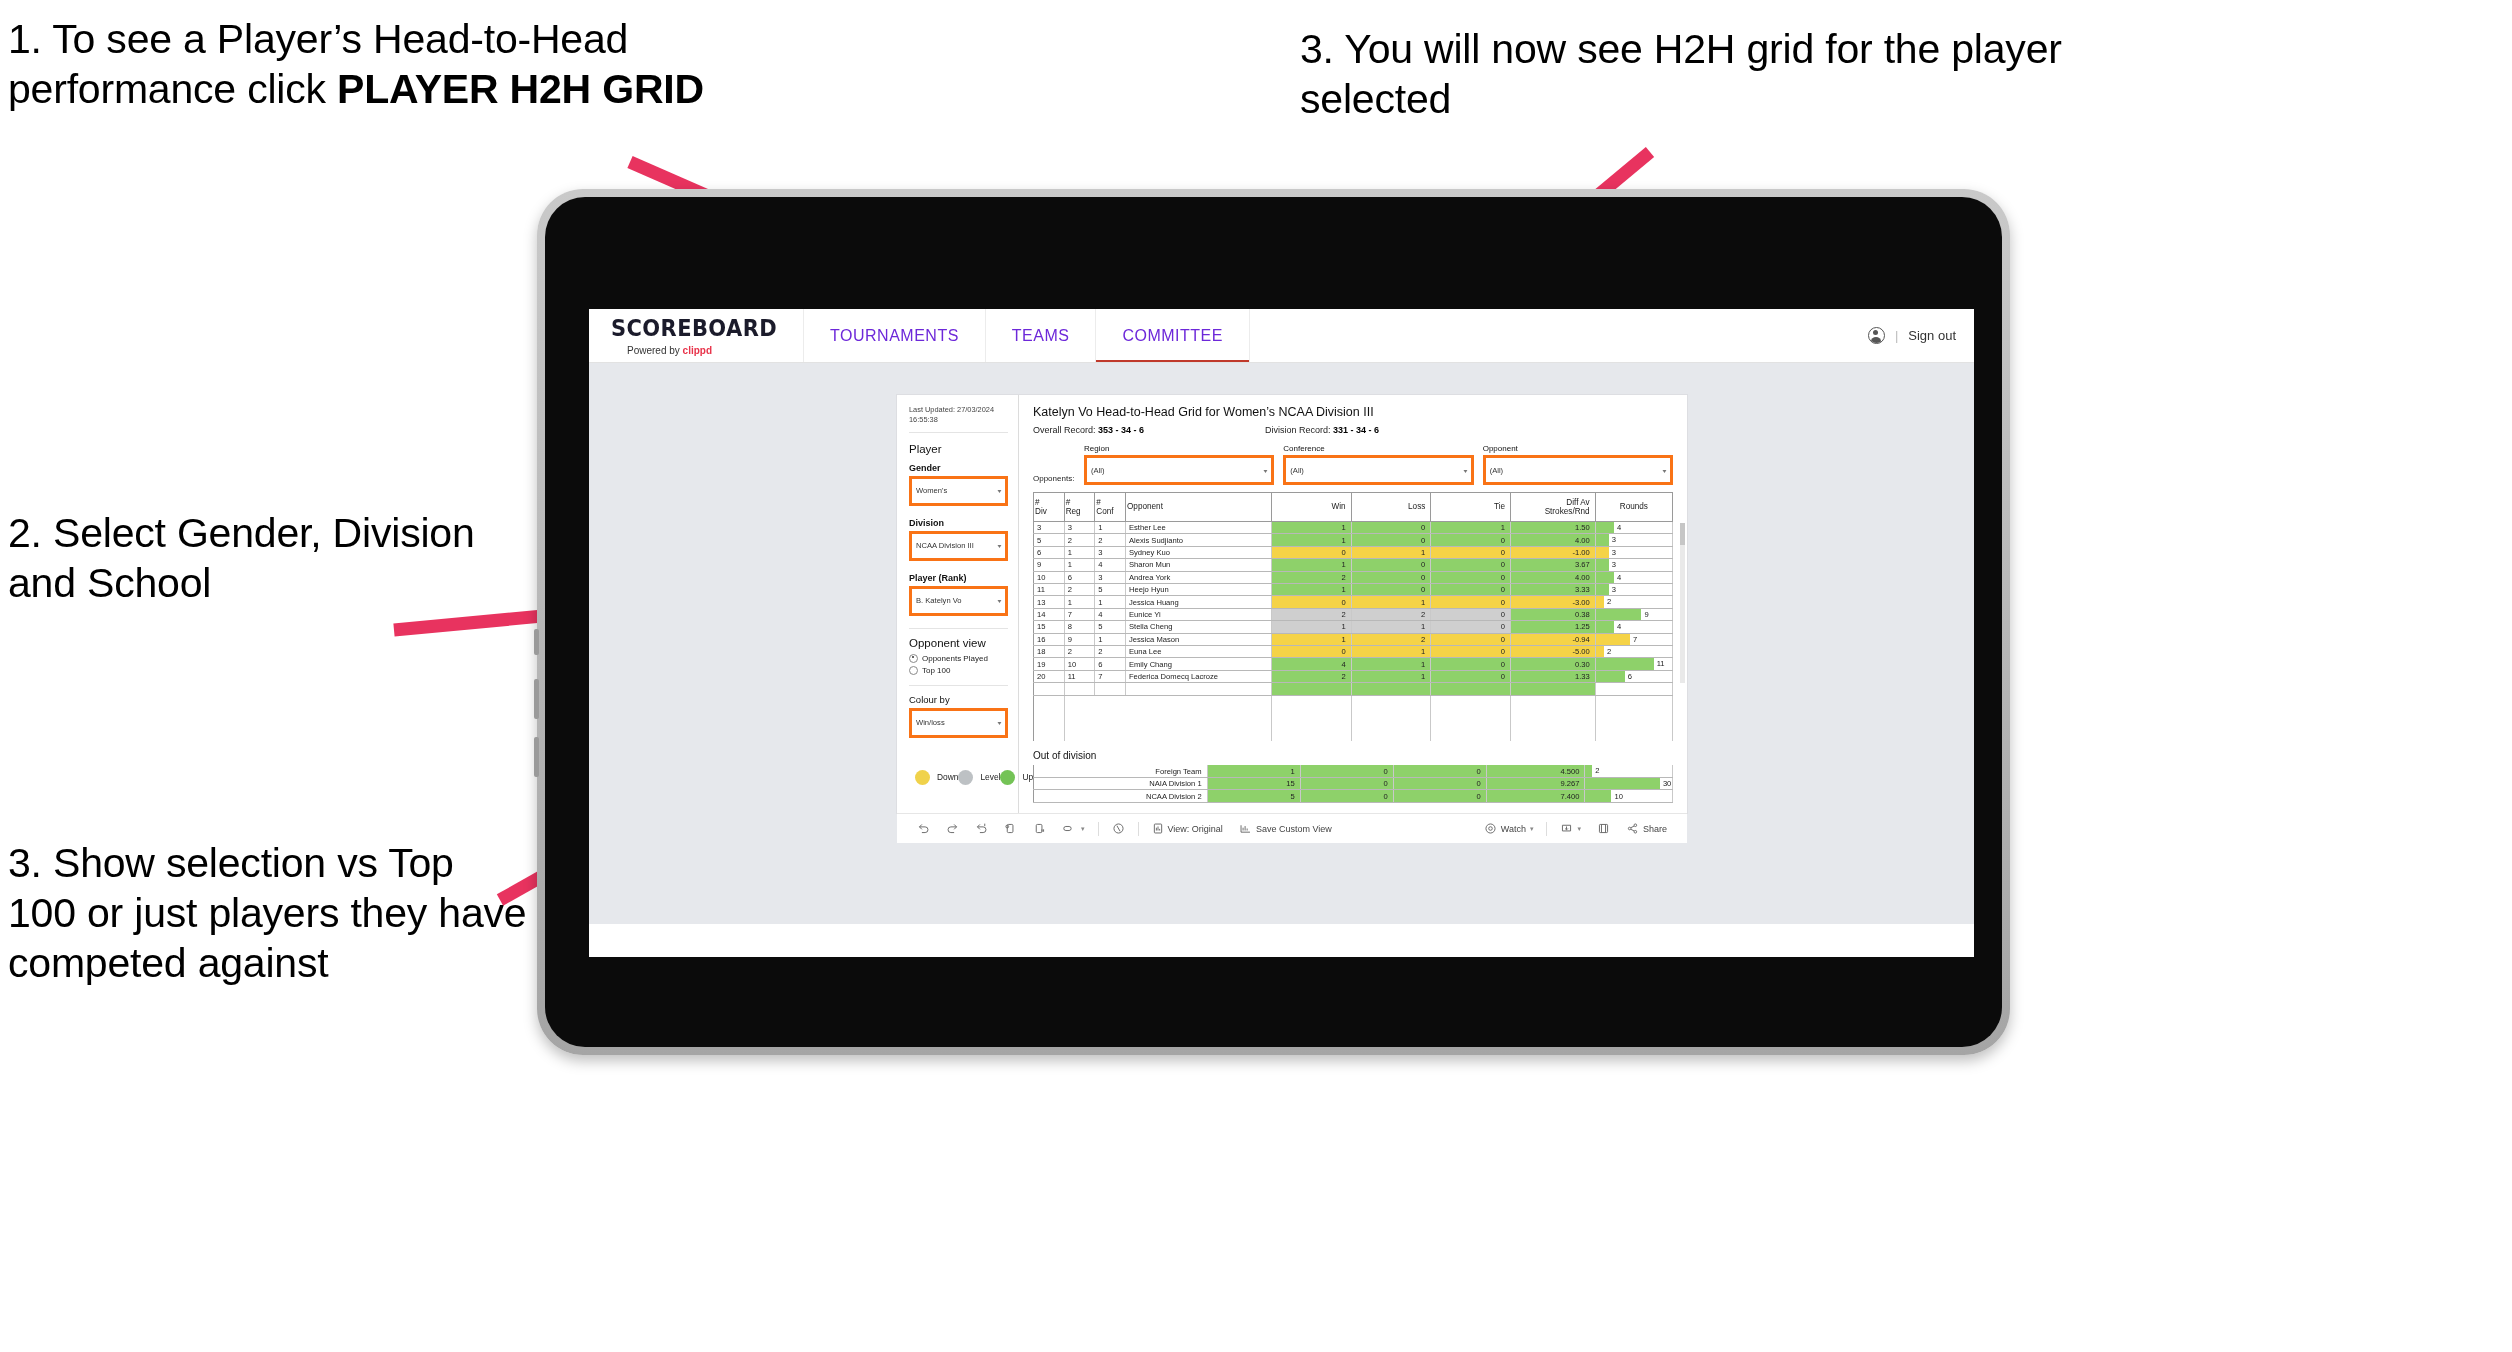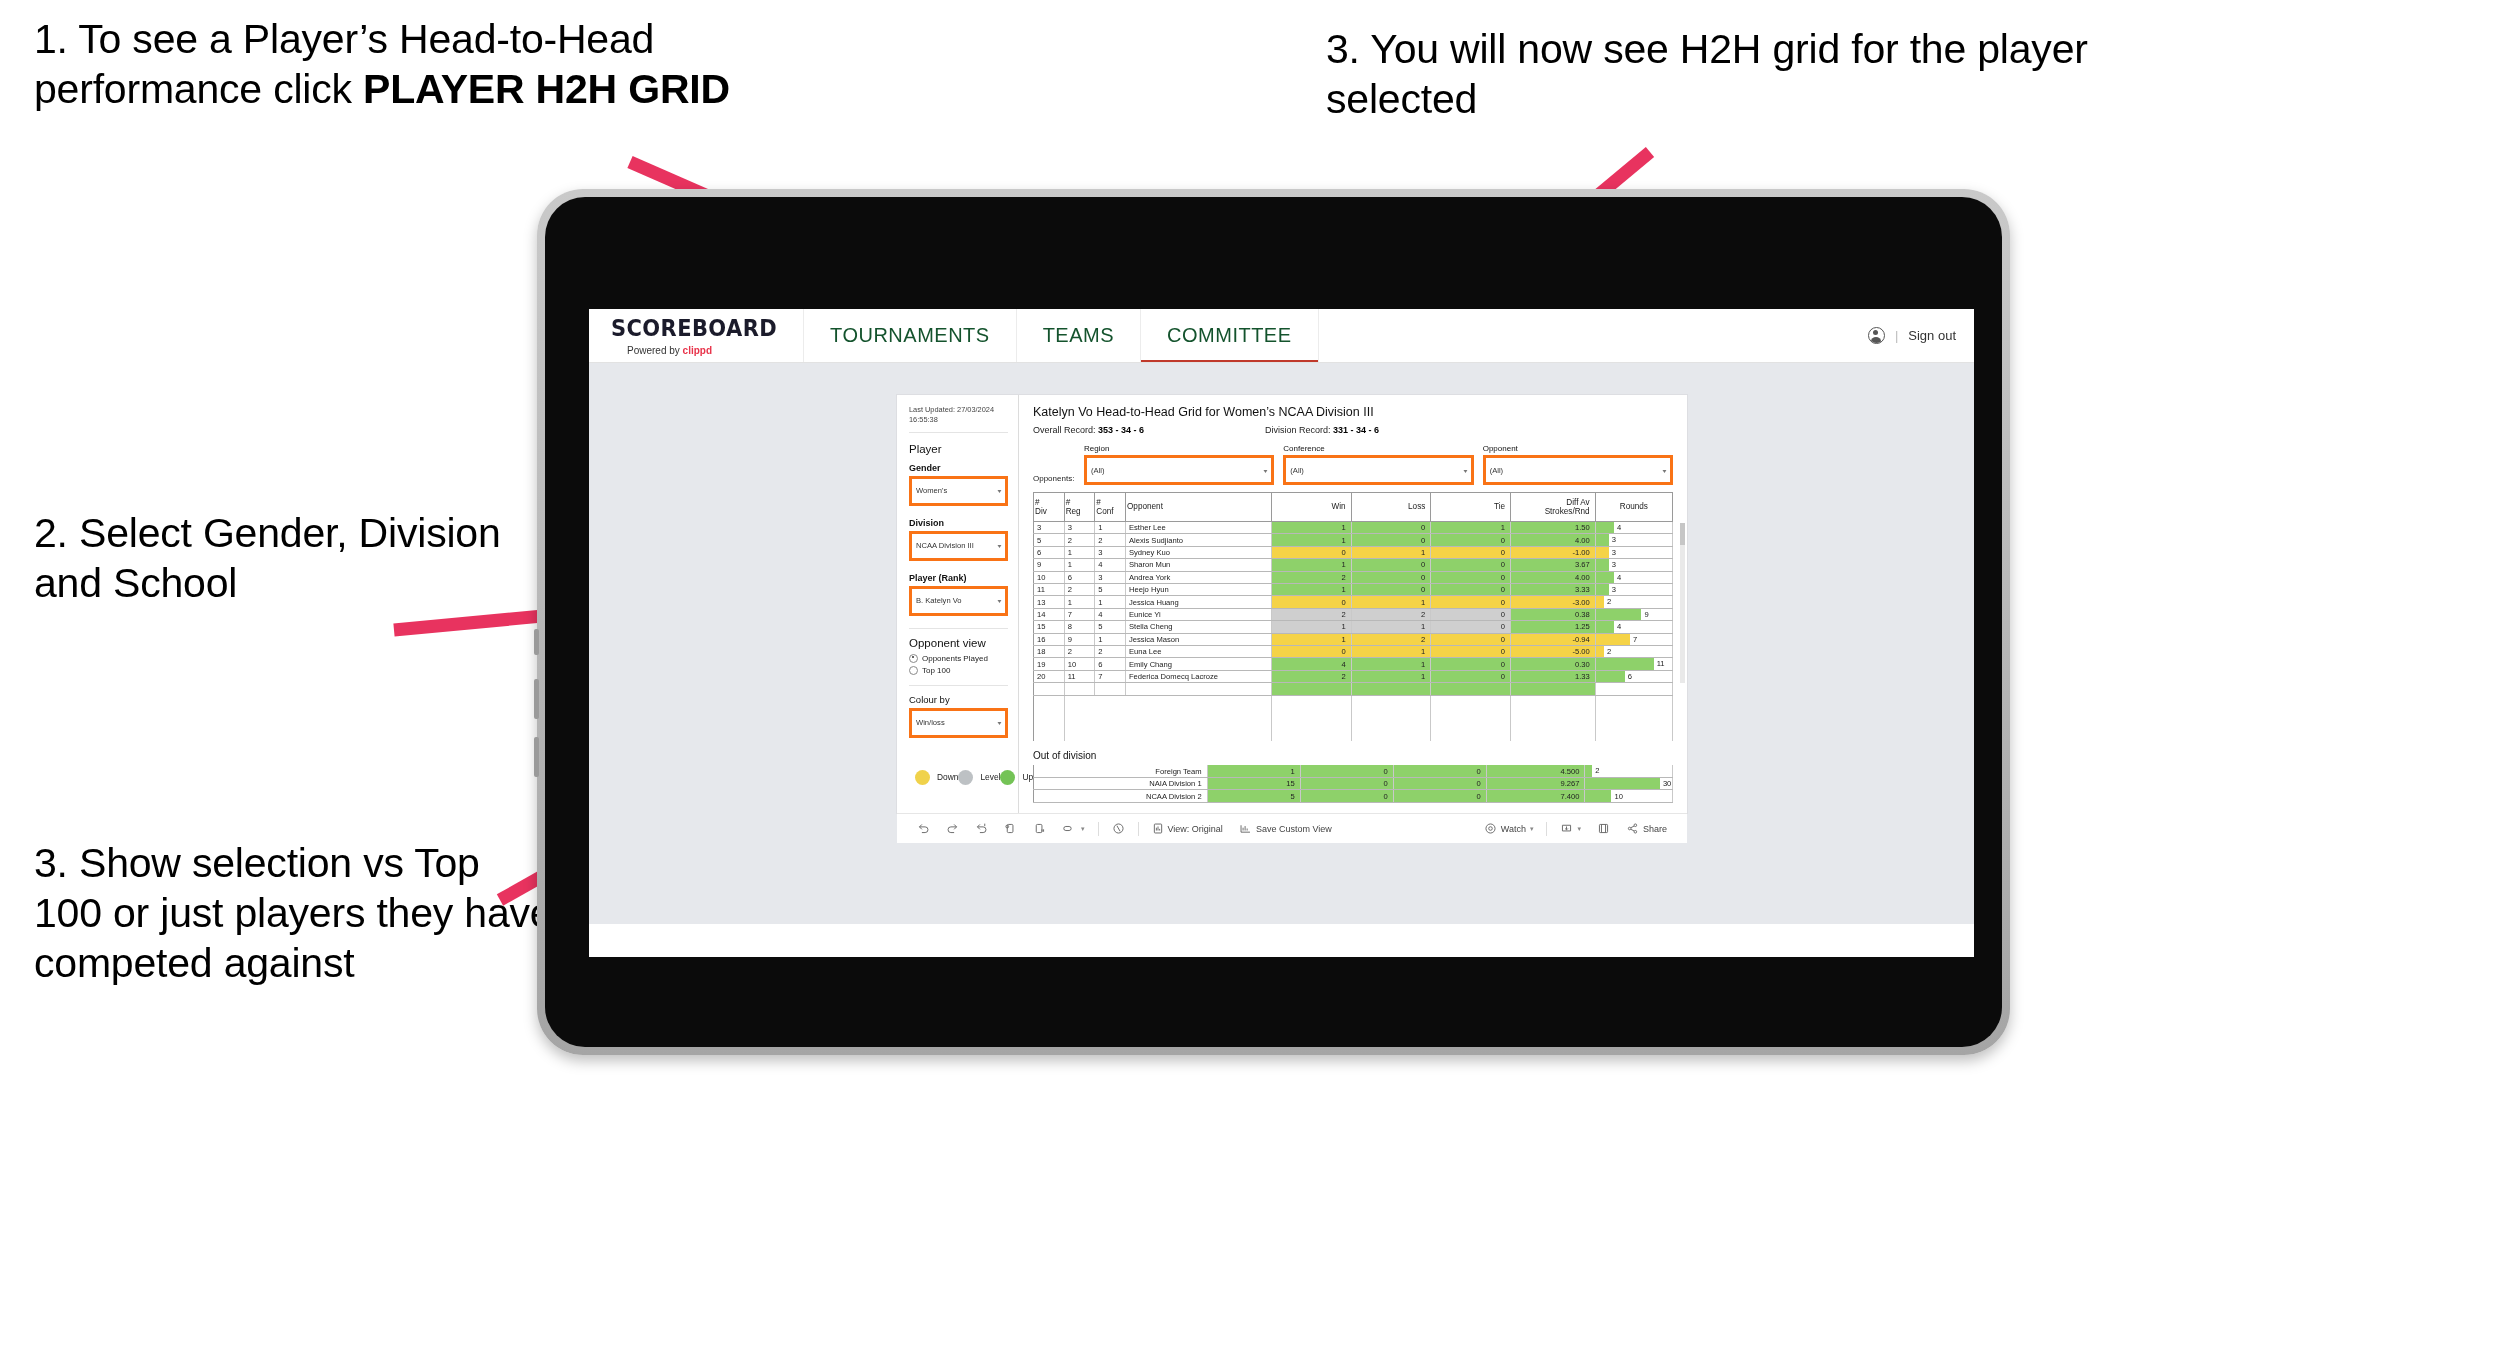--- a/index.html
+++ b/index.html
@@ -12,21 +12,20 @@
 
   
   .annot{
     position:absolute;
     color:#000;
     font-family:"Liberation Sans", sans-serif;
     font-size:41px;
     line-height:1.22;
     letter-spacing:-0.2px;
     white-space:pre-line;
-    margin-left:26px;
   }
   .annot b{font-weight:bold;}
   #annot-1{left:8px;  top:14px;  width:720px;}
   #annot-2{left:8px;  top:508px; width:470px;}
   #annot-3{left:8px;  top:838px; width:520px;}
   #annot-4{left:1300px;top:24px; width:800px;}
 
   .arrow{position:absolute;pointer-events:none;}
 
   
@@ -64,21 +63,21 @@
   }
   #brand-name{
     font-size:21px;font-weight:bold;letter-spacing:0.4px;color:#1b1b2b;
     font-family:"DejaVu Sans", sans-serif;
     transform:scaleY(1.12);transform-origin:left center;
   }
   #brand-sub{font-size:10px;color:#333;margin-top:5px;padding-left:16px;}
   #brand-sub .clippd{color:#e8334a;font-weight:bold;}
   .topnav{display:flex;align-items:center;}
   .topnav-item{
-    font-size:20px;color:#14532d;letter-spacing:.5px;
+    font-size:16px;color:#6d28d9;letter-spacing:.5px;
     padding:0 26px;height:100%;display:flex;align-items:center;
     border-right:1px solid #ececec;position:relative;
   }
   .topnav-item.active::after{
     content:"";position:absolute;left:0;right:0;bottom:0;height:2px;background:#c0392b;
   }
   #topbar-right{
     margin-left:auto;display:flex;align-items:center;gap:10px;padding-right:18px;
     font-size:13px;color:#333;
   }

